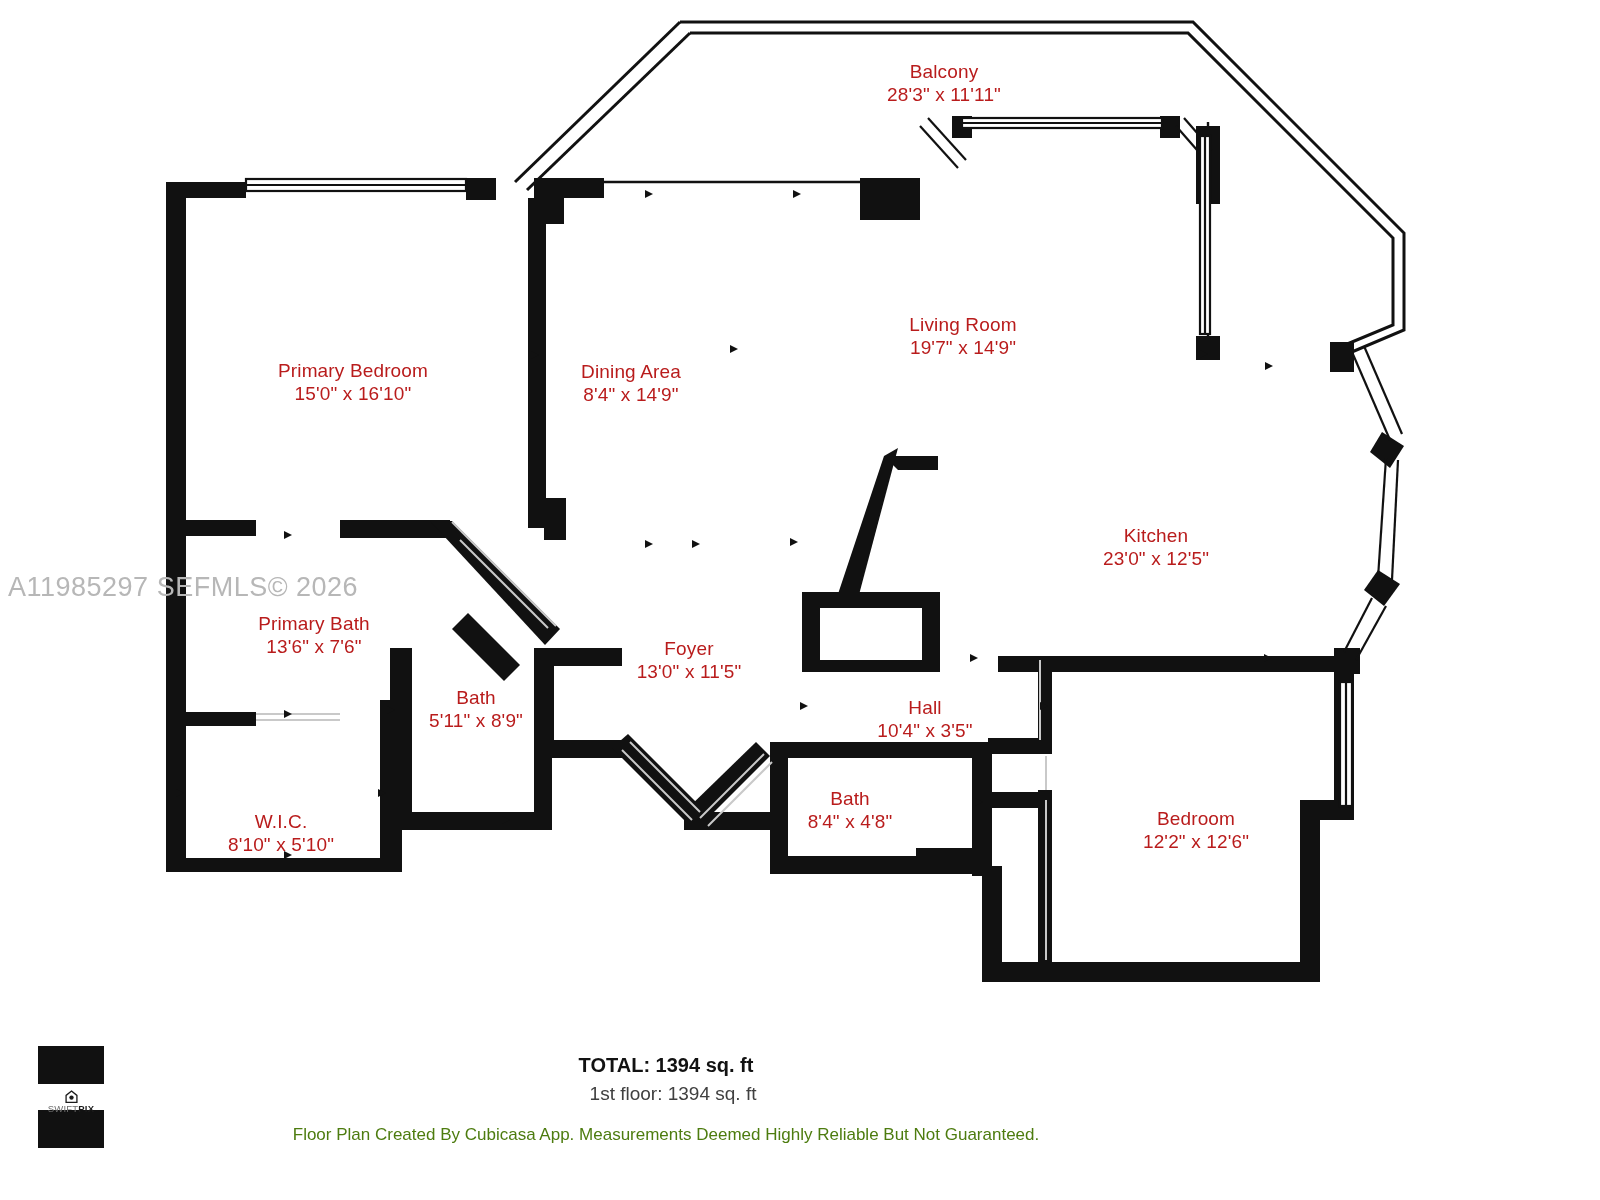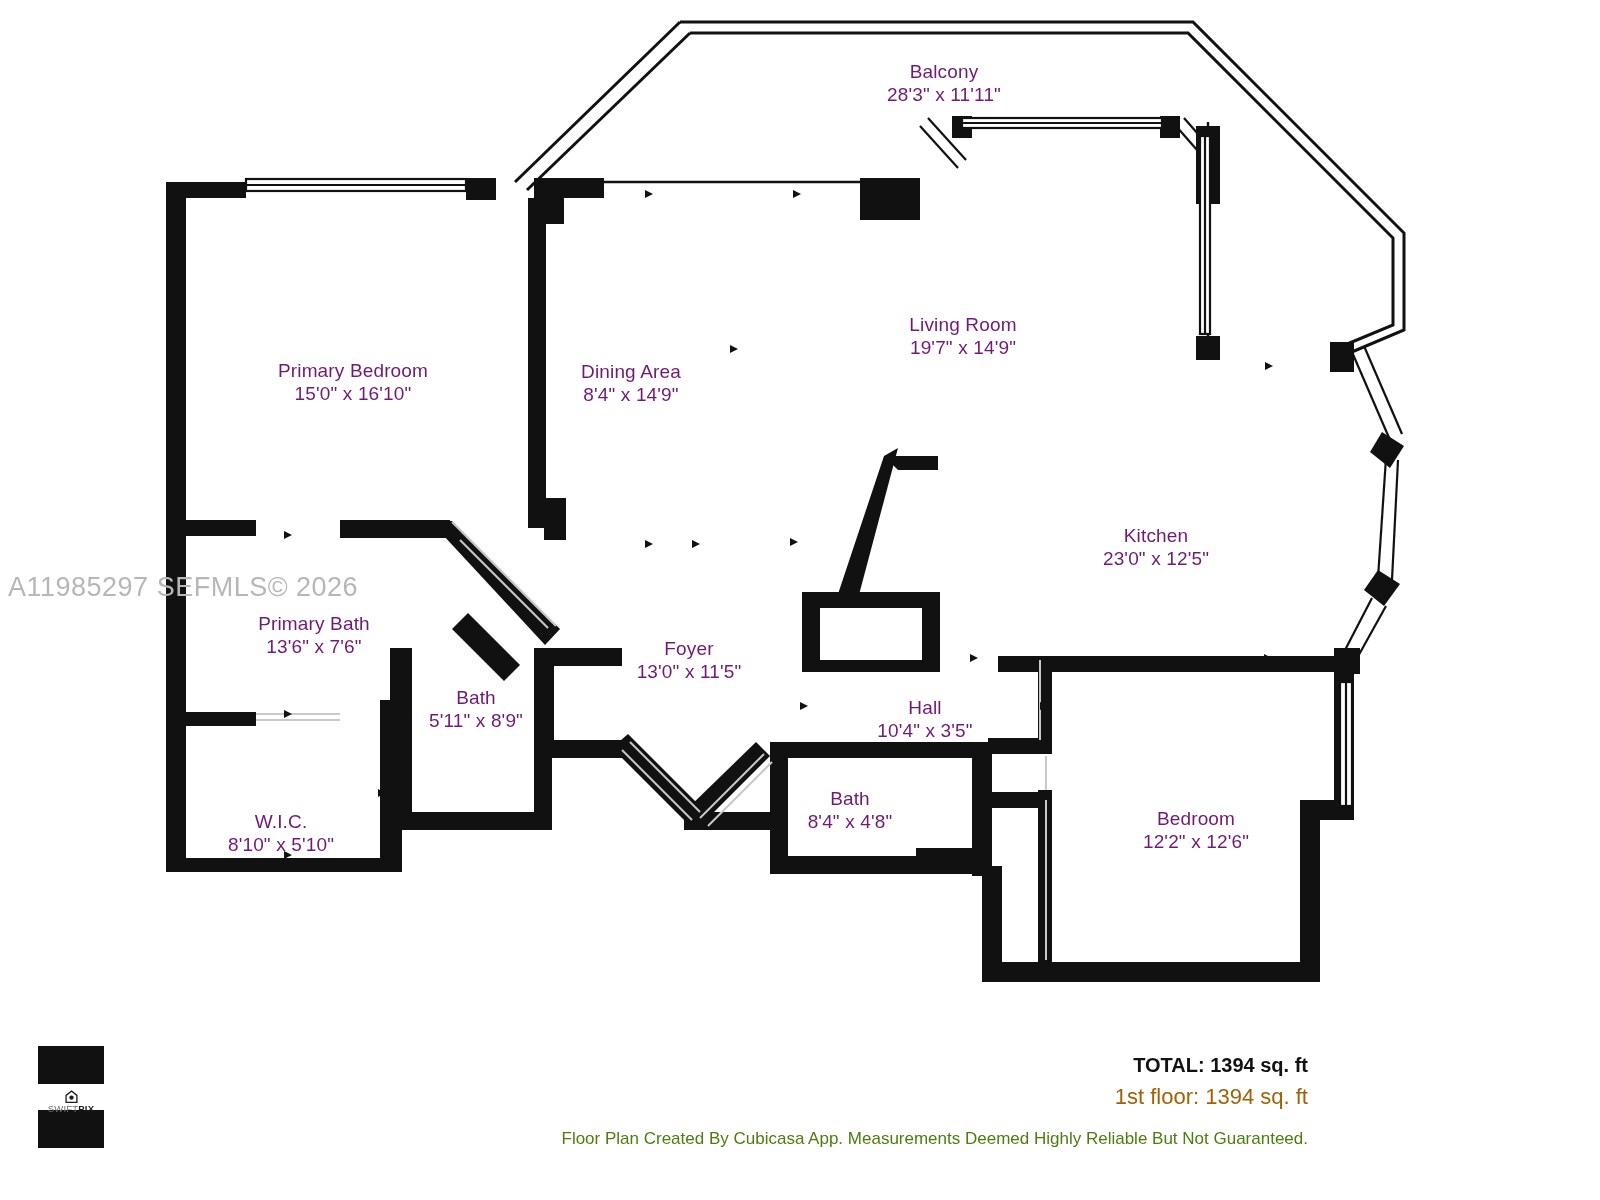--- a/index.html
+++ b/index.html
@@ -21,21 +21,21 @@
     left: 0;
     top: 0;
     width: 1600px;
     height: 1200px;
   }
 
   .room-label {
     position: absolute;
     text-align: center;
     line-height: 1.22;
-    color: #701a75;
+    color: #b91c1c;
     white-space: nowrap;
     transform: translateX(-50%);
     pointer-events: none;
   }
   .room-label .rl-name {
     display: block;
     font-size: 19px;
     letter-spacing: 0.15px;
   }
   .room-label .rl-dims {
@@ -50,34 +50,34 @@
     top: 572px;
     font-size: 27px;
     letter-spacing: 0.5px;
     color: #b7b7b7;
     font-family: Liberation Sans, sans-serif;
     white-space: nowrap;
   }
 
   #summary-block {
     position: absolute;
-    left: 0;
+    left: 12px;
     top: 1050px;
     width: 1308px;
-    text-align: right;
+    text-align: center;
   }
   #summary-total {
     font-size: 20px;
     font-weight: bold;
     color: #121212;
     line-height: 1.5;
   }
   #summary-floor {
-    font-size: 22px;
-    color: #a16207;
+    font-size: 19px;
+    color: #404040;
     line-height: 1.5;
     padding-left: 14px;
   }
   #summary-excluded {
     font-size: 19px;
     color: #1c1c1c;
     line-height: 1.5;
   }
   #summary-disclaimer {
     font-size: 17px;

